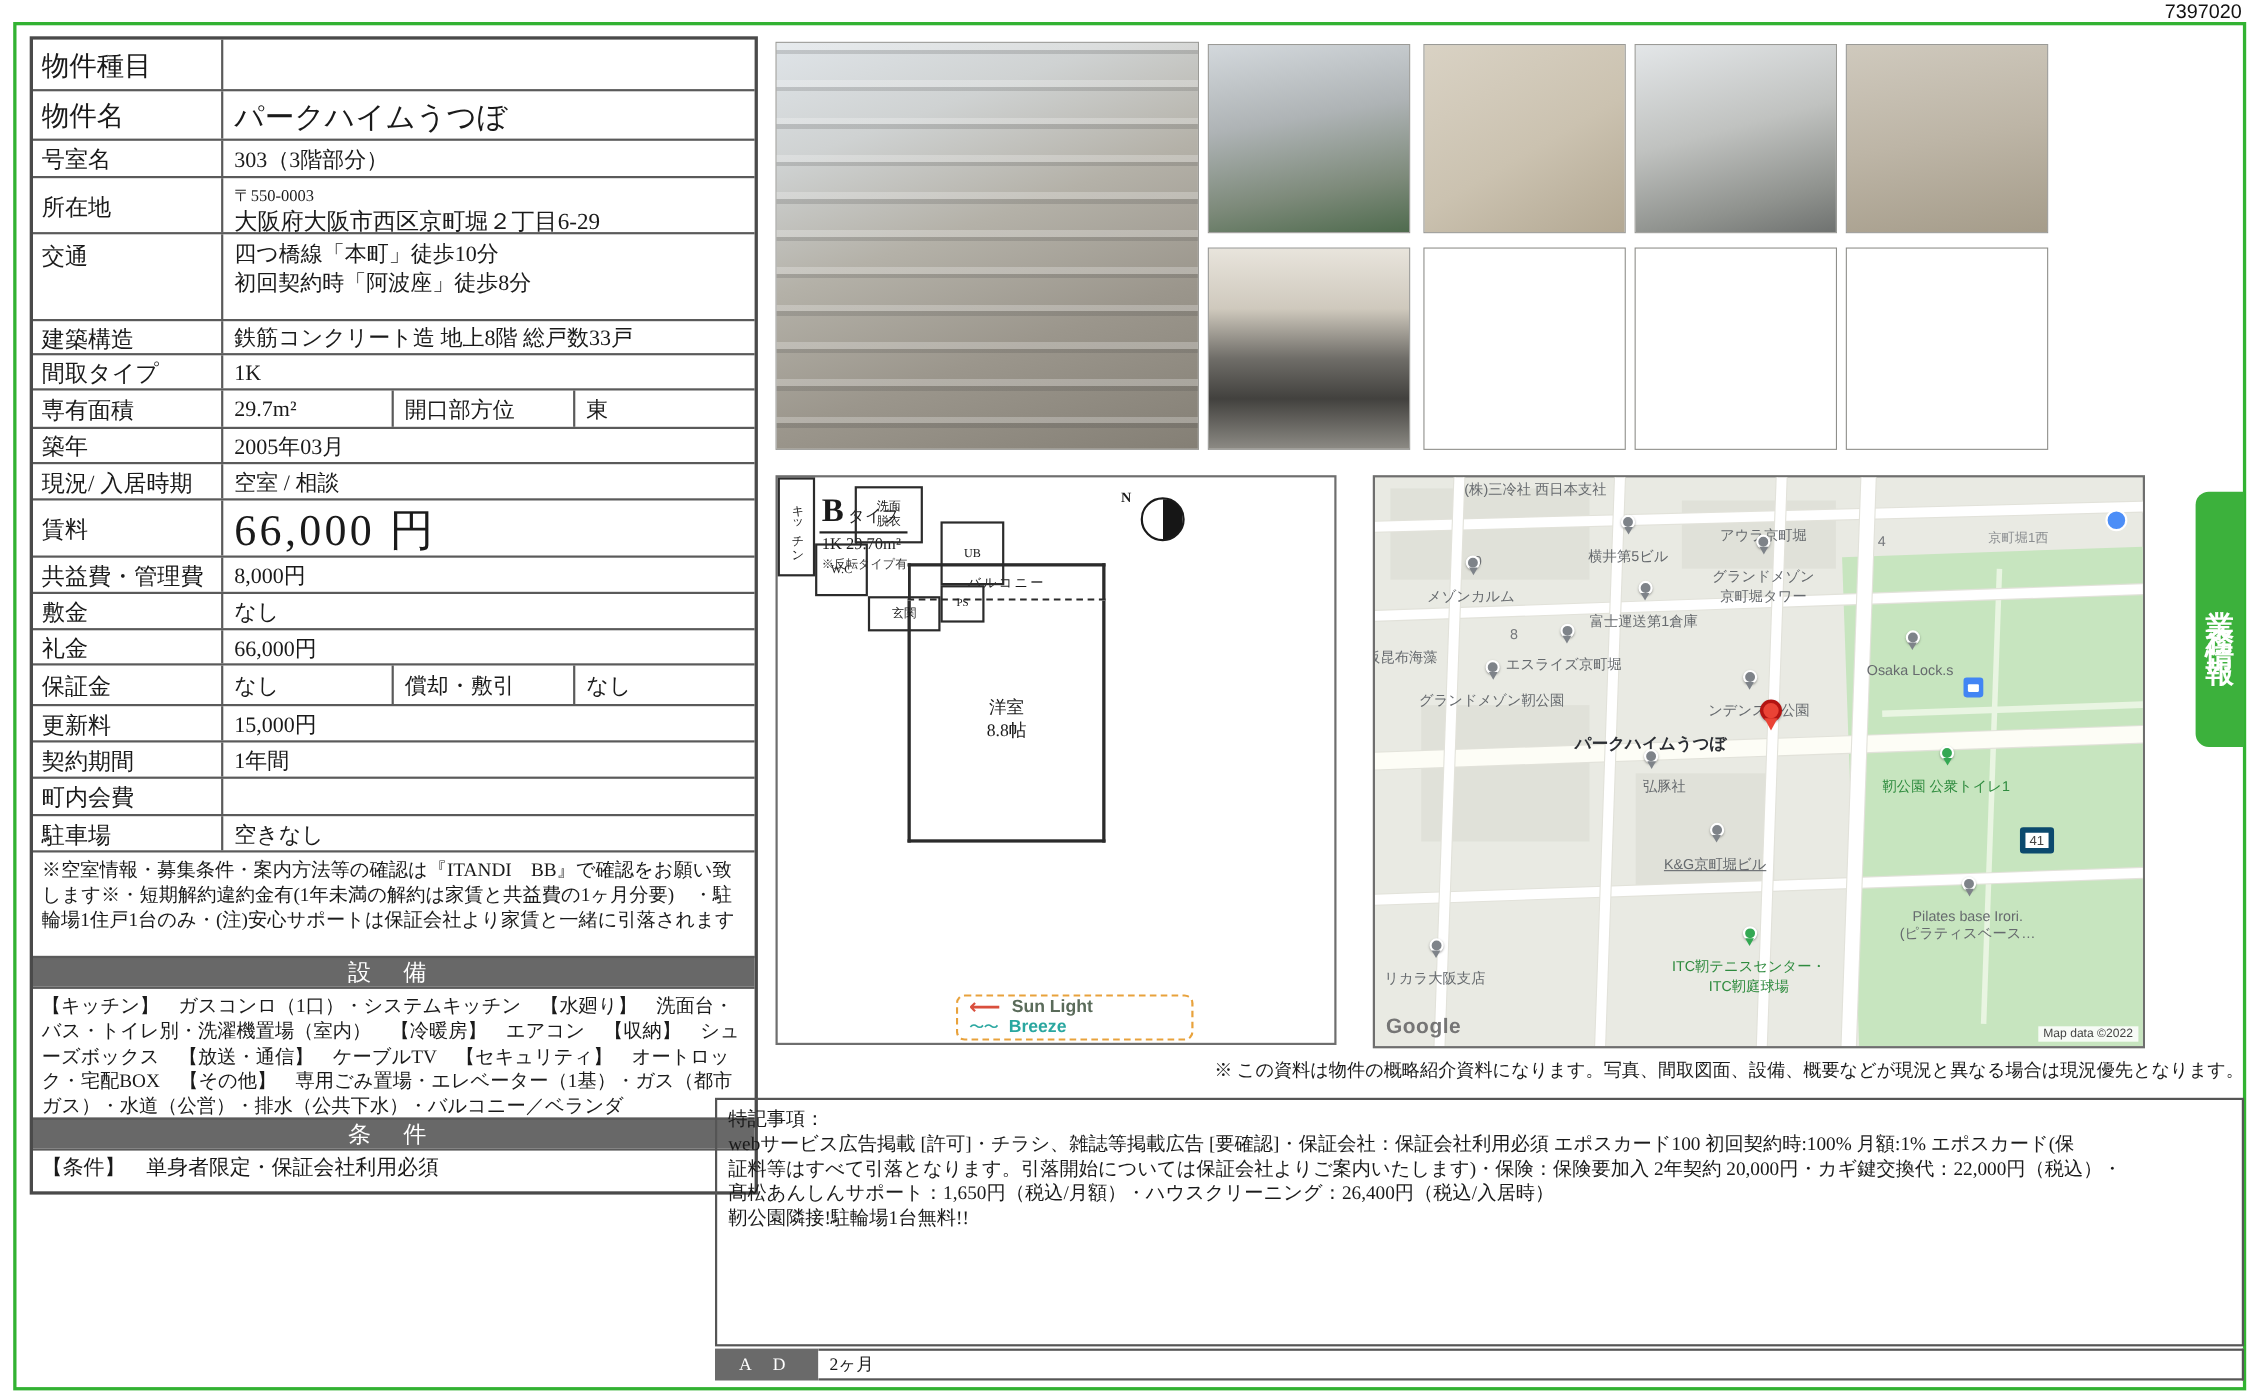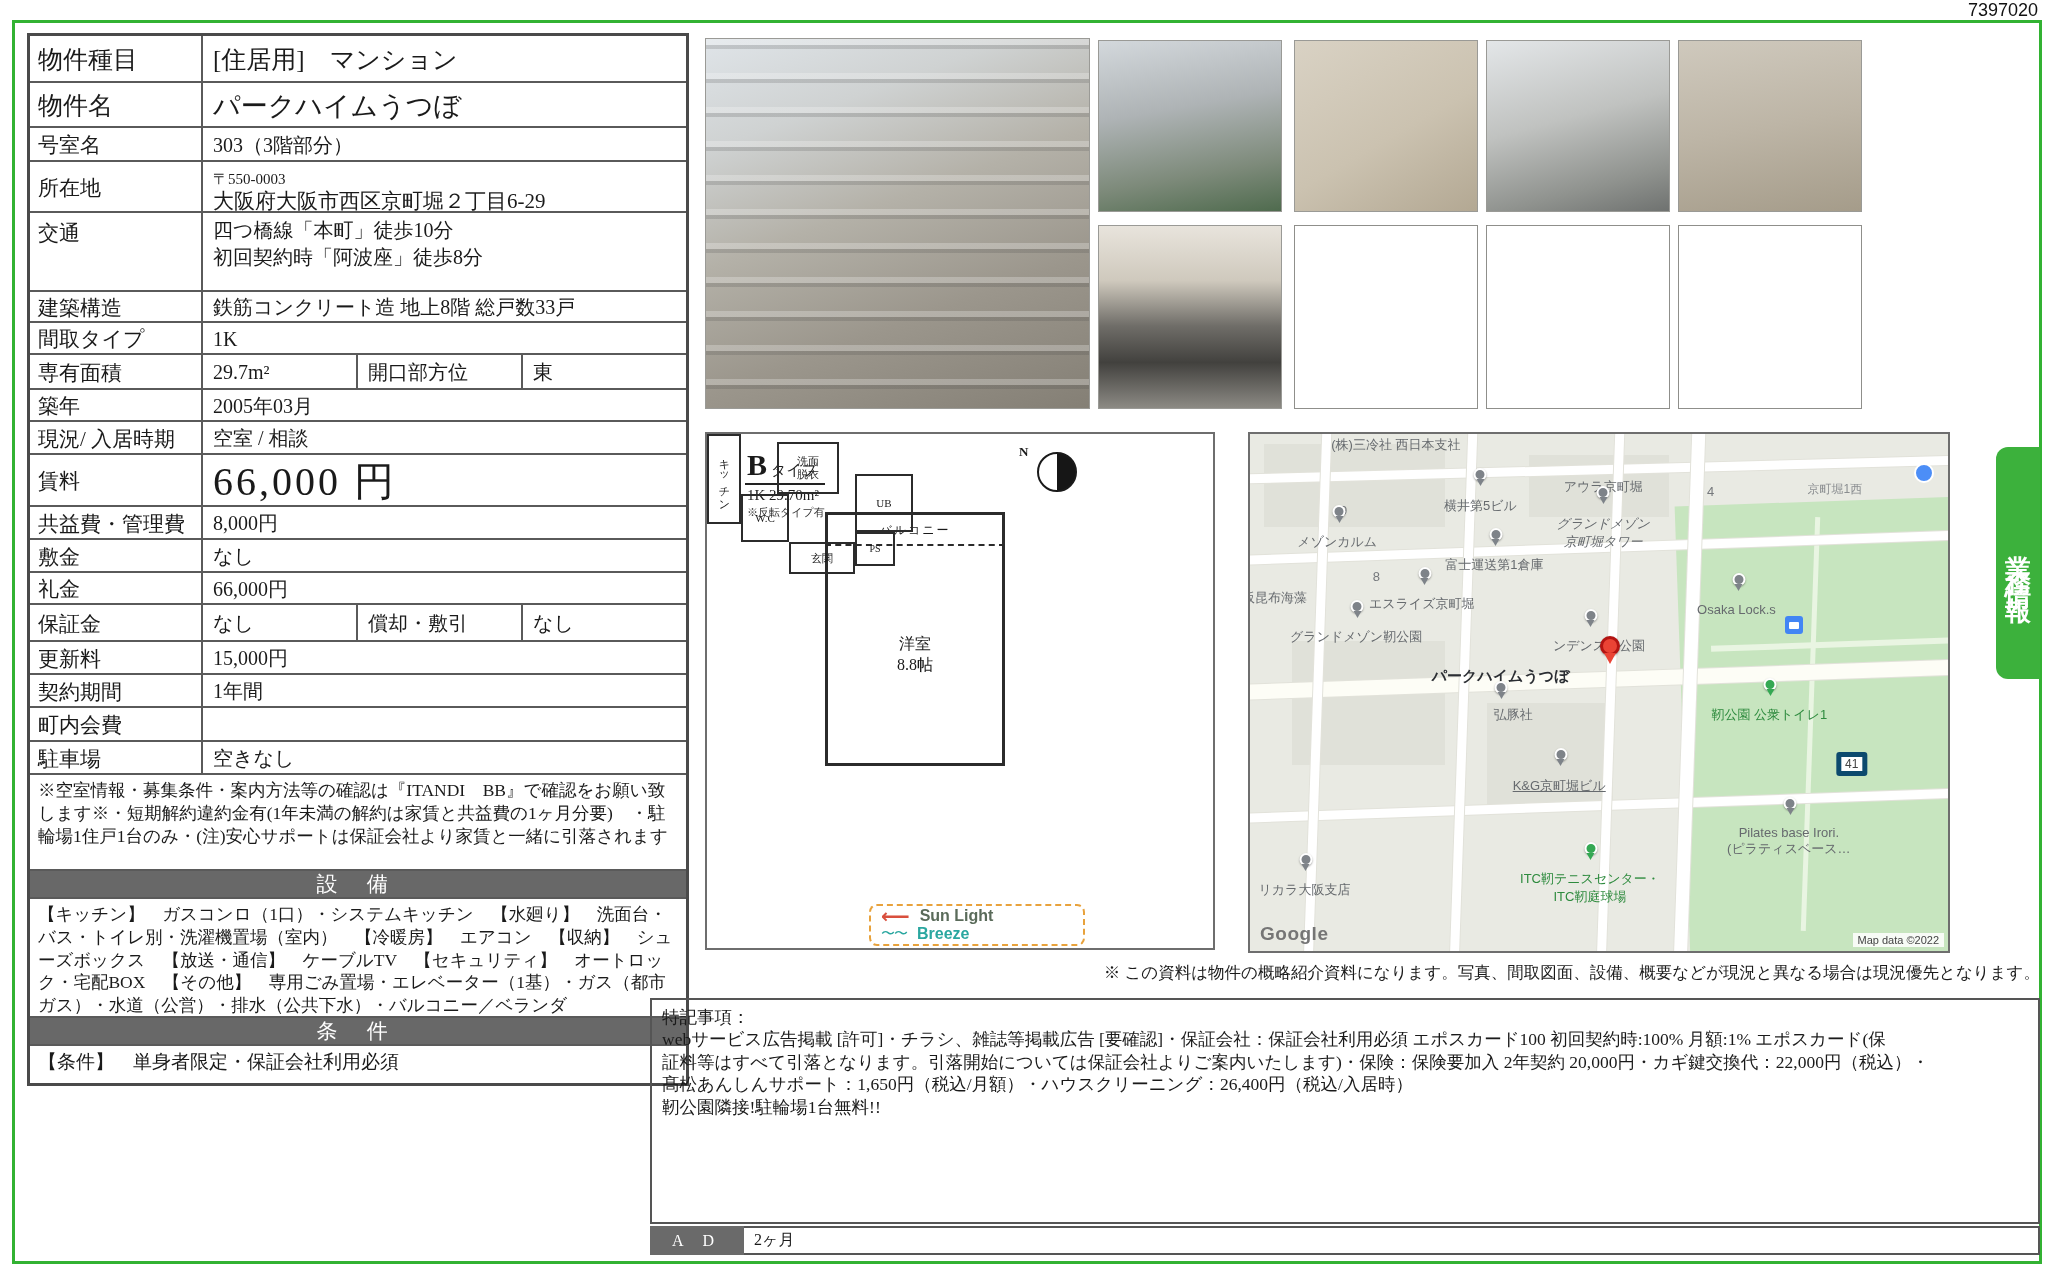--- a/index.html
+++ b/index.html
@@ -129,21 +129,20 @@
 </style>
 </head>
 <body>
 
 <div id="frame"></div>
 <div id="ref-number">7397020</div>
 
 <div id="spec-table">
   <div class="trow" style="height:45px">
     <div class="tlabel big-label">物件種目</div>
-    <div class="tvalue" style="font-size:25px">[住居用]　マンション</div>
   </div>
   <div class="trow" style="height:45px">
     <div class="tlabel big-label">物件名</div>
     <div class="tvalue" style="font-size:27px">パークハイムうつぼ</div>
   </div>
   <div class="trow" style="height:34px">
     <div class="tlabel">号室名</div>
     <div class="tvalue">303（3階部分）</div>
   </div>
   <div class="trow" style="height:51px">
@@ -290,21 +289,21 @@
   <div class="road road-v" style="left:30%;transform:rotate(2deg)"></div>
   <div class="road road-v" style="left:51%;transform:rotate(2deg)"></div>
   <div class="road road-v" style="left:62%;width:13px;transform:rotate(2deg)"></div>
   <div id="map-canvas">
       <div class="m-lbl m-bld" style="left: 20.9%; top: 0.3%;">(株)三冷社 西日本支社</div>
       <div class="m-lbl m-bld" style="left: 50.6%; top: 8.6%;">アウラ京町堀</div>
       <div class="m-lbl m-num" style="left: 66%; top: 9.6%;">4</div>
       <div class="m-lbl m-sm" style="left: 83.8%; top: 9%;">京町堀1西</div>
       <div class="m-lbl m-num" style="left: 13.4%; top: 13.4%;">9</div>
       <div class="m-lbl m-bld" style="left: 33%; top: 12.2%;">横井第5ビル</div>
-      <div class="m-lbl m-bld" style="left: 50.6%; top: 15.7%; font-style: italic;">グランドメゾン
+      <div class="m-lbl m-bld" style="left: 50.6%; top: 15.7%;">グランドメゾン
 京町堀タワー</div>
       <div class="m-lbl m-bld" style="left: 12.5%; top: 19.2%;">メゾンカルム</div>
       <div class="m-lbl m-num" style="left: 18.1%; top: 26.1%;">8</div>
       <div class="m-lbl m-bld" style="left: 35%; top: 23.6%;">富士運送第1倉庫</div>
       <div class="m-lbl m-bld" style="left: 3.5%; top: 30%;">阪昆布海藻</div>
       <div class="m-lbl m-bld" style="left: 24.6%; top: 31.2%;">エスライズ京町堀</div>
       <div class="m-lbl m-bld" style="left: 69.7%; top: 32.4%;">Osaka Lock.s</div>
       <div class="m-lbl m-bld" style="left: 15.2%; top: 37.6%;">グランドメゾン靭公園</div>
       <div class="m-lbl m-bld" style="left: 50%; top: 39.2%;">ンデンス靭公園</div>
       <div class="m-lbl m-prop" style="left: 35.9%; top: 45%;">パークハイムうつぼ</div>

